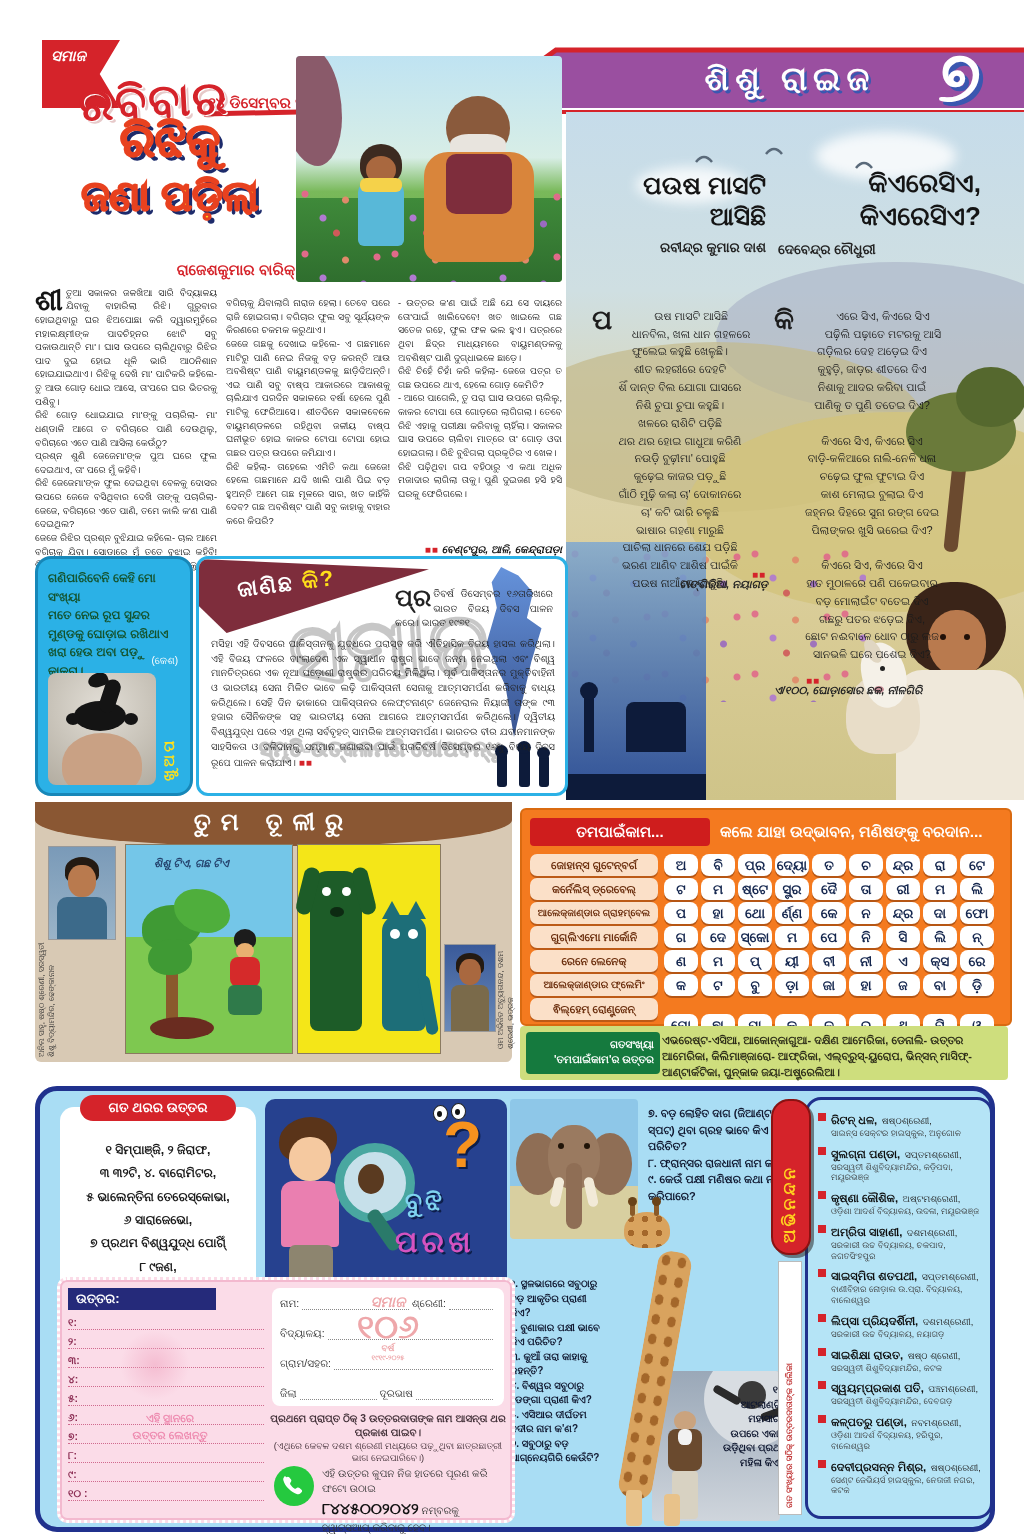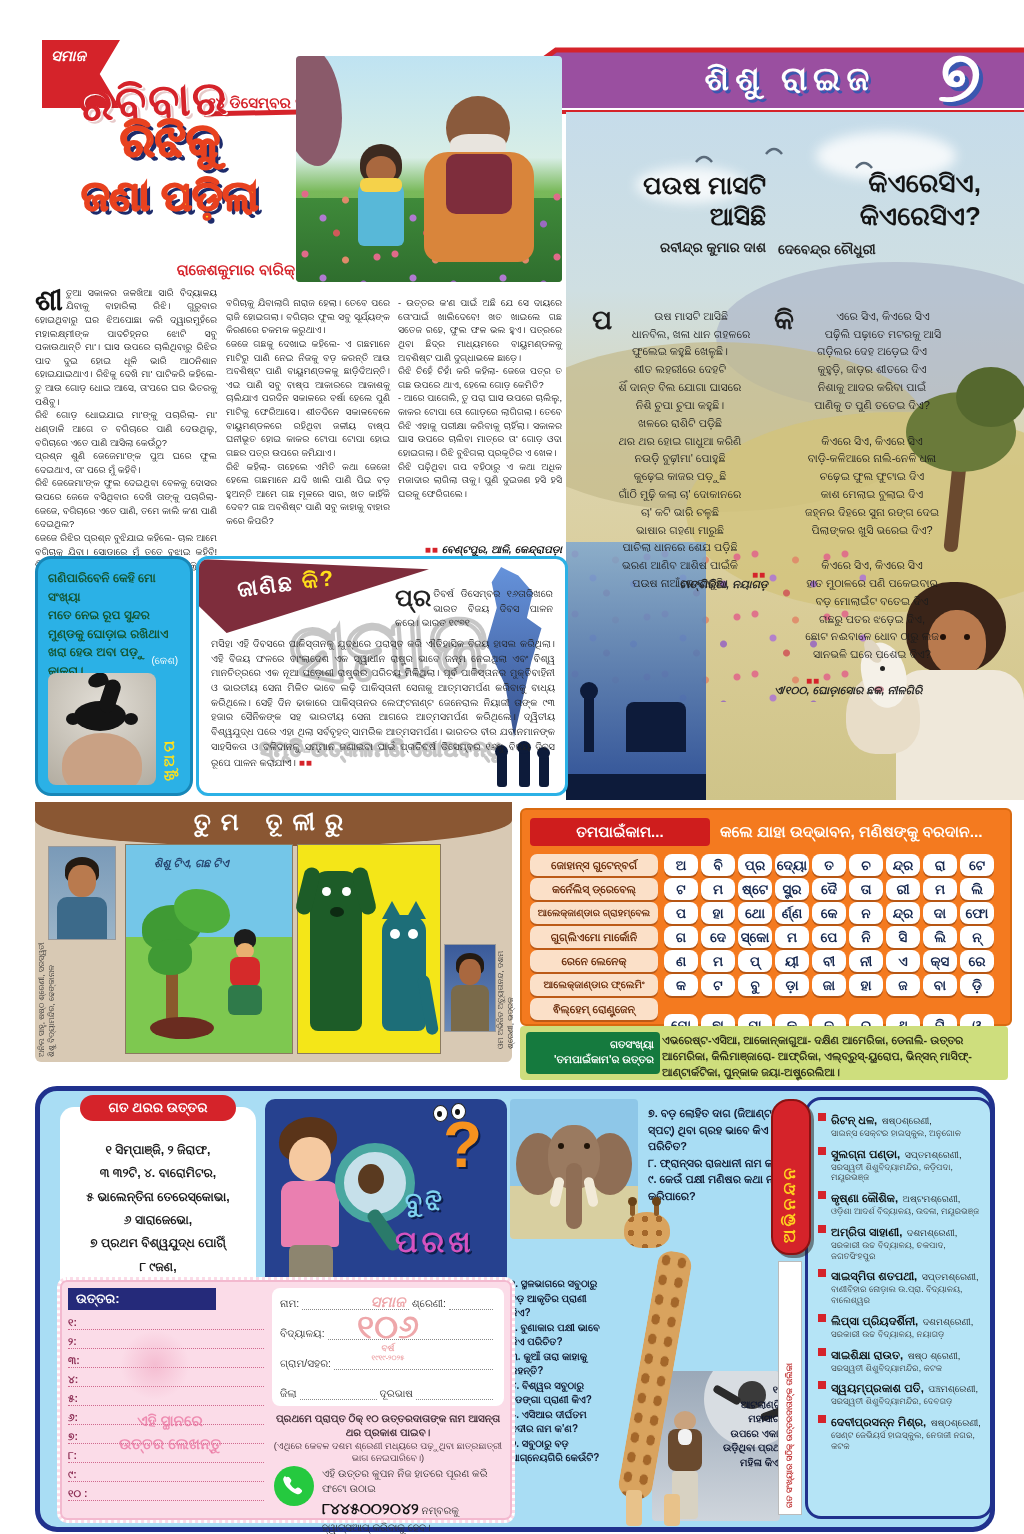--- a/index.html
+++ b/index.html
@@ -81,21 +81,21 @@
   .qmark{color:#f6921e;font-size:64px;font-weight:bold;text-shadow:2px 2px 0 #0d1e4a;line-height:1;}
   .eye{position:absolute;width:13px;height:15px;background:#fff;border:1.5px solid #222;border-radius:50%;}
   .pupil{position:absolute;width:5px;height:6px;background:#111;border-radius:50%;left:3px;top:5px;}
   .qtext{font-size:11px;font-weight:bold;line-height:1.5;color:#101830;white-space:pre-line;}
   .qsmall{font-size:10px;font-weight:bold;line-height:1.45;color:#101830;white-space:pre-line;}
   .photo{border-radius:4px;overflow:hidden;position:relative;}
   
   .coupon{background:#fbdce8;border:3px dotted #fff;border-radius:10px;box-shadow:0 0 0 2px #f3b9cf inset;}
   .coupon-h{background:#252a7a;color:#fff;font-size:13px;font-weight:bold;line-height:22px;padding-left:8px;}
   .aline{border-bottom:1.5px dotted #d06a8e;font-size:10.5px;font-weight:bold;color:#8d2f55;}
-  .hint{color:rgba(233,112,158,.75);font-size:15px;font-weight:bold;text-align:center;white-space:pre-line;line-height:1.5;}
+  .hint{color:rgba(233,112,158,.75);font-size:11px;font-weight:bold;text-align:center;white-space:pre-line;line-height:1.5;}
   .fields{background:#fff;border-radius:8px;position:relative;overflow:hidden;}
   .frow{display:flex;align-items:flex-end;font-size:10.5px;color:#333;margin:9px 8px 0 8px;}
   .leader{flex:1;border-bottom:1.5px dotted #888;height:11px;margin:0 3px;}
   .note1{font-size:10.3px;font-weight:bold;color:#44323a;text-align:center;line-height:1.35;}
   .note2{font-size:9.3px;color:#44323a;text-align:center;line-height:1.3;}
   .wa-text{font-size:10.3px;color:#333;line-height:1.5;}
   .wa-num{font-size:15.5px;font-weight:bold;color:#111;}
   .wm-red{color:rgba(213,35,42,.4);font-weight:bold;text-align:center;line-height:1.05;}
   
   .names-panel{background:#b5e4f6;border:3px solid #20318d;border-radius:16px;}
@@ -508,21 +508,21 @@
             <span>ଗ୍ରାମ/ସହର:</span>
             <span class="leader"></span>
           </div>
         <div class="frow" style="position:relative;margin-top:17px">
             <span>ଜିଲା</span>
             <span class="leader"></span>
             <span>ଦୂରଭାଷ</span>
             <span class="leader"></span>
           </div>
       </div>
-      <div class="abs note1" style="left:208px;top:132px;width:240px">ପ୍ରଥମେ ପ୍ରାପ୍ତ ଠିକ୍ ୧୦ ଉତ୍ତରଦାତାଙ୍କ ନାମ ଆସନ୍ତା ଥର ପ୍ରକାଶ ପାଇବ।</div>
+      <div class="abs note1" style="left:208px;top:132px;width:240px">ପ୍ରଥମେ ପ୍ରାପ୍ତ ଠିକ୍ 3 ଉତ୍ତରଦାତାଙ୍କ ନାମ ଆସନ୍ତା ଥର ପ୍ରକାଶ ପାଇବ।</div>
       <div class="abs note2" style="left:208px;top:160px;width:240px">(ଏଥିରେ କେବଳ ଦଶମ ଶ୍ରେଣୀ ମଧ୍ୟରେ ପଢ଼ୁଥିବା ଛାତ୍ରଛାତ୍ରୀ ଭାଗ ନେଇପାରିବେ।)</div>
       <div class="abs" style="left:214px;top:186px;width:40px;height:40px">
         <svg width="40" height="40" viewBox="0 0 24 24">
             <circle cx="12" cy="12" r="12" fill="#25c93f"></circle>
             <path d="M7.5 6.8c.5-.5 1.2-.5 1.6 0l1 1.2c.4.4.4 1 .1 1.5l-.4.6c-.2.3-.2.7 0 1 .6.9 1.5 1.8 2.4 2.4.3.2.7.2 1 0l.6-.4c.5-.3 1.1-.3 1.5.1l1.2 1c.5.4.5 1.1 0 1.6l-.6.6c-.5.5-1.2.7-1.9.5-2-.6-3.8-1.7-5.2-3.2-1.5-1.4-2.6-3.2-3.2-5.2-.2-.7 0-1.4.5-1.9l.4-.6z" fill="#fff"></path>
           </svg>
       </div>
       <div class="abs wa-text" style="left:262px;top:186px;width:186px">
         <span>ଏହି ଉତ୍ତର କୁପନ ନିଜ ହାତରେ ପୂରଣ କରି ଫଟୋ ଉଠାଇ</span><br>
         <span class="wa-num">୮୪୪୫୦୦୨୦୪୨</span>
@@ -559,20 +559,24 @@
         <div class="nitem">
             <span class="bullet"></span>
             <div><span class="nname">ସାଇଶିକ୍ଷା ରାଉତ,</span> <span class="ncls">ଷଷ୍ଠ ଶ୍ରେଣୀ,</span><div class="nsch">ସରସ୍ୱତୀ ଶିଶୁବିଦ୍ୟାମନ୍ଦିର, କଟକ</div></div>
           </div>
         <div class="nitem">
             <span class="bullet"></span>
             <div><span class="nname">ସ୍ୱୟମ୍‌ପ୍ରକାଶ ପତି,</span> <span class="ncls">ପଞ୍ଚମଶ୍ରେଣୀ,</span><div class="nsch">ସରସ୍ୱତୀ ଶିଶୁବିଦ୍ୟାମନ୍ଦିର, ଦେବଗଡ଼</div></div>
           </div>
         <div class="nitem">
             <span class="bullet"></span>
+            <div><span class="nname">କଳ୍ପତରୁ ପଣ୍ଡା,</span> <span class="ncls">ନବମଶ୍ରେଣୀ,</span><div class="nsch">ଓଡ଼ିଶା ଆଦର୍ଶ ବିଦ୍ୟାଳୟ, ହରିପୁର, ବାଲେଶ୍ୱର</div></div>
+          </div>
+        <div class="nitem">
+            <span class="bullet"></span>
             <div><span class="nname">ଦେବୀପ୍ରସନ୍ନ ମିଶ୍ର,</span> <span class="ncls">ଷଷ୍ଠଶ୍ରେଣୀ,</span><div class="nsch">ସେଣ୍ଟ ଜେଭିୟର୍ସ ହାଇସ୍କୁଲ, ନେତାଜୀ ନଗର, କଟକ</div></div>
           </div>
       </div>
     </div>
 
     <div class="abs badge" style="left:731px;top:8px;width:36px;height:152px">
       <div class="abs vtext badge-text" style="left:7px;top:10px;height:132px">ଅଭିନନ୍ଦନ</div>
     </div>
     <div class="abs strip" style="left:738px;top:170px;width:22px;height:252px">
       <div class="abs vtext strip-text" style="left:5px;top:6px;height:240px">ଗତ ସଂଖ୍ୟାର ସଠିକ୍ ଉତ୍ତରଦାତାଙ୍କ ତାଲିକା</div>

